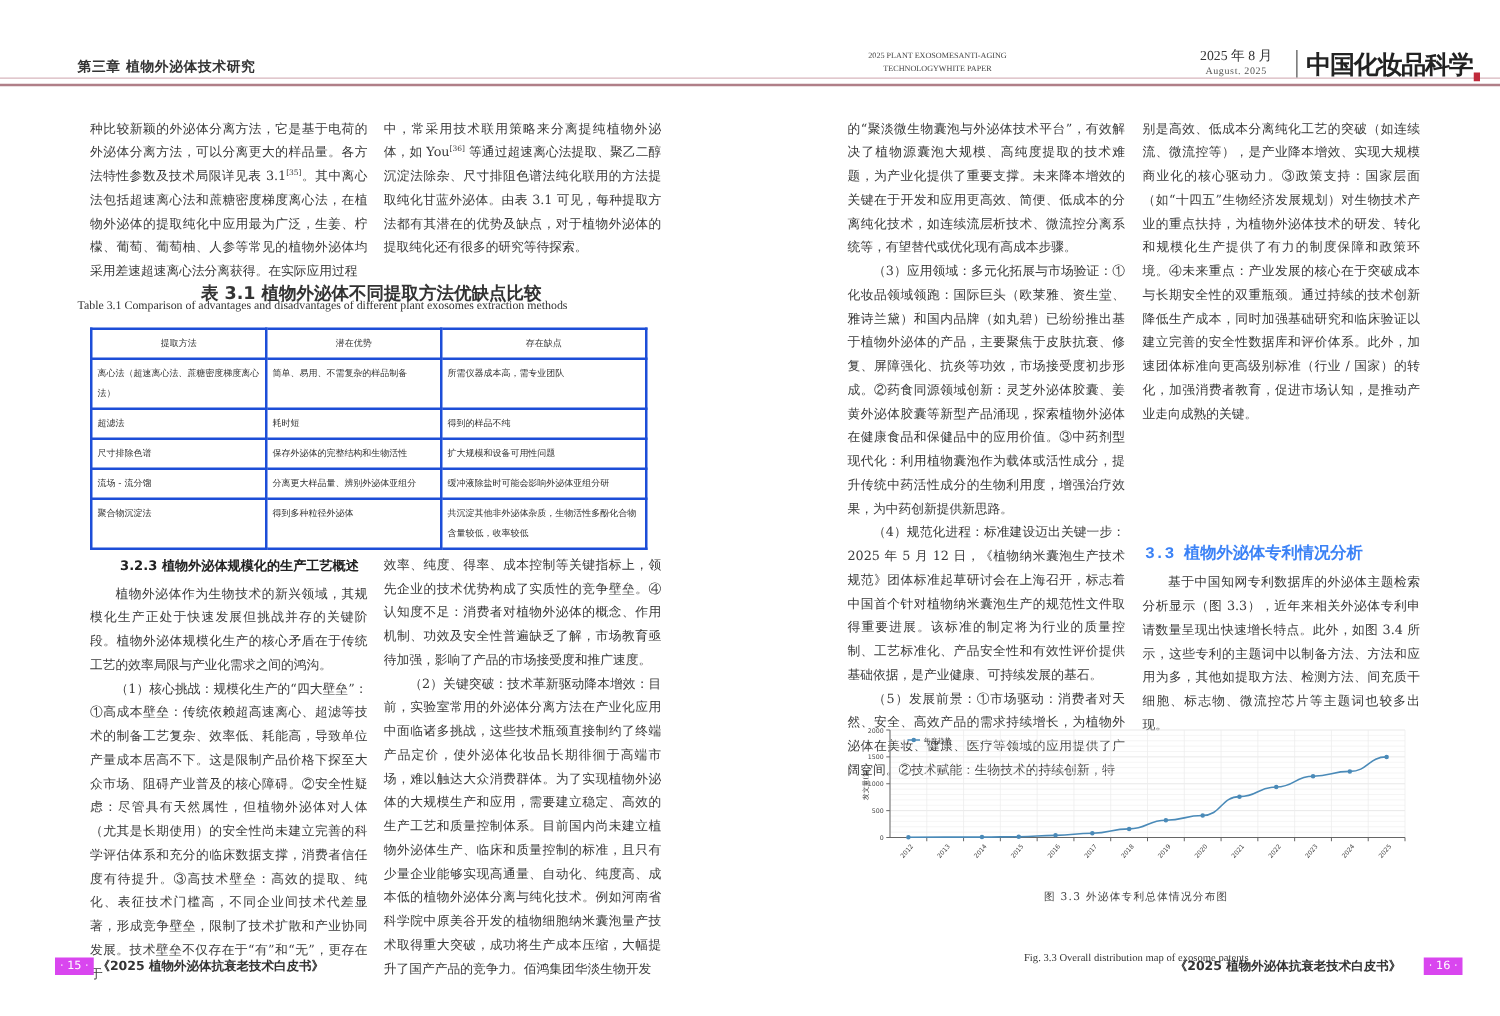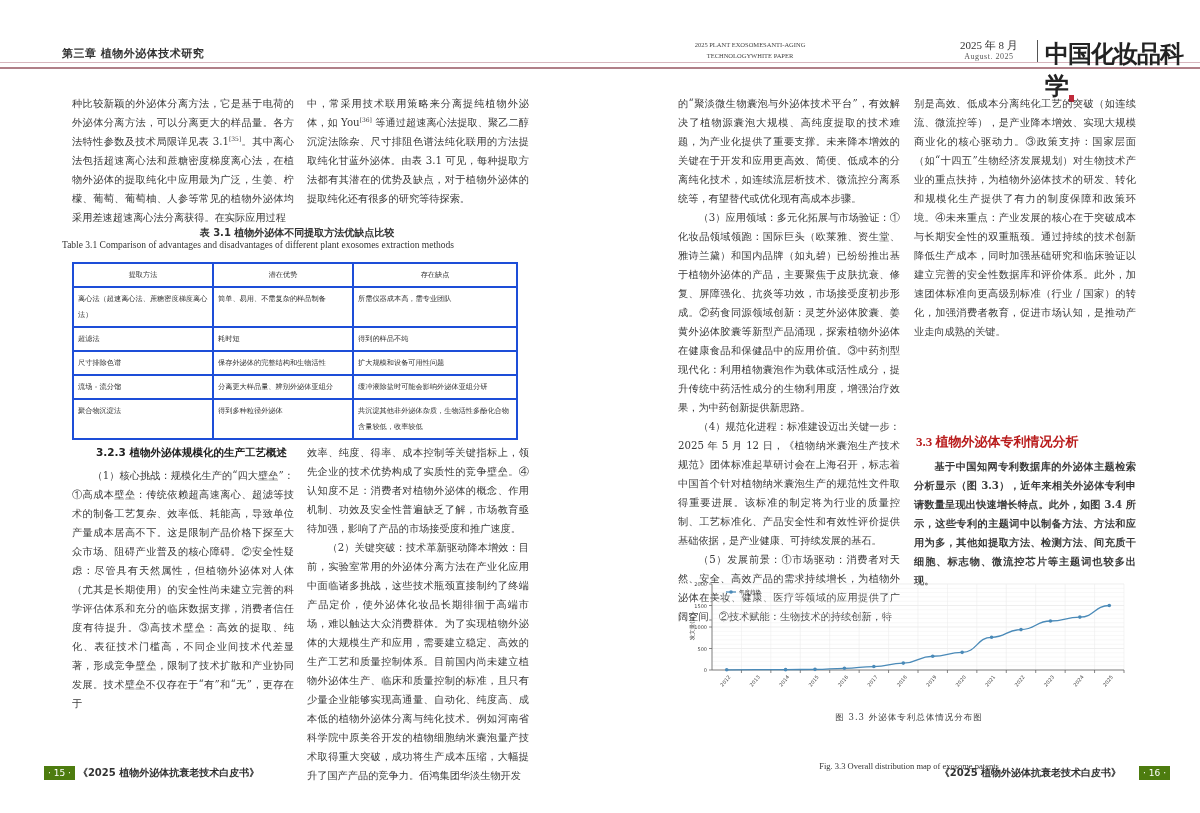--- a/index.html
+++ b/index.html
@@ -6,44 +6,44 @@
   body { width:1200px; height:813px; position:relative; overflow:hidden;
          font-family:"DejaVu Serif", serif; color:#333; }
   .hdr-line1 { position:absolute; left:0; width:1200px; top:62px; height:1px; background:#d7b6bd; }
   .hdr-line2 { position:absolute; left:0; width:1200px; top:67px; height:2px; background:#b07f88; }
   .chapter { position:absolute; left:62px; top:46px; font-size:11px; font-weight:bold; color:#333; letter-spacing:0.5px; }
   .wp-title { position:absolute; left:640px; top:39px; width:220px; text-align:center; font-family:"Liberation Serif", serif; font-size:6.5px; line-height:11px; color:#444; }
   .date-box { position:absolute; left:960px; top:38px; text-align:center; }
   .date-cn { font-size:11px; color:#333; line-height:14px; font-family:"Liberation Serif", serif; }
   .date-en { font-size:8px; color:#555; letter-spacing:0.5px; font-family:"Liberation Serif", serif; }
   .vbar { position:absolute; left:1037px; top:40px; width:1px; height:22px; background:#555; }
-  .logo { position:absolute; left:1045px; top:38px; font-size:24px; font-weight:bold; color:#222; font-family:Liberation Sans, sans-serif; letter-spacing:-1px; }
+  .logo { position:absolute; left:1045px; top:38px; font-size:20px; font-weight:bold; color:#222; font-family:Liberation Sans, sans-serif; letter-spacing:-1px; }
   .seal { display:inline-block; width:5px; height:7px; background:#c02a3b; vertical-align:bottom; margin-left:1px; }
 
   .col { position:absolute; font-size:10.2px; line-height:19px; color:#3a3a3a; text-align:justify; }
   .col p { margin:0; }
   .indent { text-indent:2em; }
   sup { font-size:6px; line-height:0; }
 
-  .tbl-cap-cn { position:absolute; left:62px; top:226px; width:470px; text-align:center; font-family:"DejaVu Sans", sans-serif; font-size:10px; font-weight:bold; color:#333; }
+  .tbl-cap-cn { position:absolute; left:62px; top:226px; width:470px; text-align:center; font-family:"DejaVu Sans", sans-serif; font-size:14px; font-weight:bold; color:#333; }
   .tbl-cap-en { position:absolute; left:62px; top:240px; width:470px; font-family:"Liberation Serif", serif; font-size:9.5px; color:#333; }
   table.t31 { position:absolute; left:72px; top:262px; width:446px; border-collapse:collapse; font-family:"DejaVu Sans", sans-serif; font-size:7.2px; color:#333; }
   table.t31 td, table.t31 th { border:2px solid #1d4ed8; padding:3px 4px; line-height:16px; vertical-align:top; text-align:left; font-weight:normal; }
   table.t31 th { text-align:center; }
   table.t31 col.c1 { width:140px; } table.t31 col.c2 { width:140px; }
 
   .h323 { position:absolute; left:72px; top:446px; font-family:"DejaVu Sans", sans-serif; font-size:10.5px; font-weight:bold; color:#222;padding-left:24px; }
-  .h33 { position:absolute; left:916px; top:433px; font-family:Liberation Serif, serif; font-size:13px; font-weight:bold; color:#b91c1c; }
+  .h33 { position:absolute; left:916px; top:433px; font-family:Liberation Mono, monospace; font-size:13px; font-weight:bold; color:#3b82f6; }
 
   .chart { position:absolute; left:686px; top:578px; width:446px; height:140px; }
   .fig-cap-cn { position:absolute; left:686px; top:712px; width:446px; text-align:center; font-size:8.5px; color:#444; letter-spacing:1px; }
   .fig-cap-en { position:absolute; left:686px; top:724px; width:446px; text-align:center; font-family:"Liberation Serif", serif; font-size:8.5px; color:#333;margin-top:37px; }
 
   .footer { position:absolute; top:766px; display:flex; align-items:center; font-family:"DejaVu Sans", sans-serif; font-size:10px; font-weight:bold; color:#333; }
-  .pgnum { background:#4d7c0f; color:#fff; font-size:9px; padding:2px 4px; font-weight:normal; }
+  .pgnum { background:#d946ef; color:#fff; font-size:9px; padding:2px 4px; font-weight:normal; }
   .footer-left { left:44px; }
   .footer-right { right:30px; }
   .footer-left .pgnum { margin-right:3px; }
   .footer-right .pgnum { margin-left:18px; }
 </style>
 </head>
 <body>
 
 <div class="hdr-line1"></div>
 <div class="hdr-line2"></div>
@@ -105,38 +105,39 @@
     <tr>
       <td>聚合物沉淀法</td>
       <td>得到多种粒径外泌体</td>
       <td>共沉淀其他非外泌体杂质，生物活性多酚化合物含量较低，收率较低</td>
     </tr>
   </tbody>
 </table>
 
 <div class="h323">3.2.3 植物外泌体规模化的生产工艺概述</div>
 <div class="col" style="left:72px; top:466px; width:222px;">
+  <p class="indent">植物外泌体作为生物技术的新兴领域，其规模化生产正处于快速发展但挑战并存的关键阶段。植物外泌体规模化生产的核心矛盾在于传统工艺的效率局限与产业化需求之间的鸿沟。</p>
   <p class="indent">（1）核心挑战：规模化生产的“四大壁垒”：①高成本壁垒：传统依赖超高速离心、超滤等技术的制备工艺复杂、效率低、耗能高，导致单位产量成本居高不下。这是限制产品价格下探至大众市场、阻碍产业普及的核心障碍。②安全性疑虑：尽管具有天然属性，但植物外泌体对人体（尤其是长期使用）的安全性尚未建立完善的科学评估体系和充分的临床数据支撑，消费者信任度有待提升。③高技术壁垒：高效的提取、纯化、表征技术门槛高，不同企业间技术代差显著，形成竞争壁垒，限制了技术扩散和产业协同发展。技术壁垒不仅存在于“有”和“无”，更存在于</p>
 </div>
 <div class="col" style="left:307px; top:443px; width:222px;">
   <p>效率、纯度、得率、成本控制等关键指标上，领先企业的技术优势构成了实质性的竞争壁垒。④认知度不足：消费者对植物外泌体的概念、作用机制、功效及安全性普遍缺乏了解，市场教育亟待加强，影响了产品的市场接受度和推广速度。</p>
   <p class="indent">（2）关键突破：技术革新驱动降本增效：目前，实验室常用的外泌体分离方法在产业化应用中面临诸多挑战，这些技术瓶颈直接制约了终端产品定价，使外泌体化妆品长期徘徊于高端市场，难以触达大众消费群体。为了实现植物外泌体的大规模生产和应用，需要建立稳定、高效的生产工艺和质量控制体系。目前国内尚未建立植物外泌体生产、临床和质量控制的标准，且只有少量企业能够实现高通量、自动化、纯度高、成本低的植物外泌体分离与纯化技术。例如河南省科学院中原美谷开发的植物细胞纳米囊泡量产技术取得重大突破，成功将生产成本压缩，大幅提升了国产产品的竞争力。佰鸿集团华淡生物开发</p>
 </div>
 
 <div class="col" style="left:678px; top:94px; width:222px;">
   <p>的“聚淡微生物囊泡与外泌体技术平台”，有效解决了植物源囊泡大规模、高纯度提取的技术难题，为产业化提供了重要支撑。未来降本增效的关键在于开发和应用更高效、简便、低成本的分离纯化技术，如连续流层析技术、微流控分离系统等，有望替代或优化现有高成本步骤。</p>
   <p class="indent">（3）应用领域：多元化拓展与市场验证：①化妆品领域领跑：国际巨头（欧莱雅、资生堂、雅诗兰黛）和国内品牌（如丸碧）已纷纷推出基于植物外泌体的产品，主要聚焦于皮肤抗衰、修复、屏障强化、抗炎等功效，市场接受度初步形成。②药食同源领域创新：灵芝外泌体胶囊、姜黄外泌体胶囊等新型产品涌现，探索植物外泌体在健康食品和保健品中的应用价值。③中药剂型现代化：利用植物囊泡作为载体或活性成分，提升传统中药活性成分的生物利用度，增强治疗效果，为中药创新提供新思路。</p>
   <p class="indent">（4）规范化进程：标准建设迈出关键一步：2025 年 5 月 12 日，《植物纳米囊泡生产技术规范》团体标准起草研讨会在上海召开，标志着中国首个针对植物纳米囊泡生产的规范性文件取得重要进展。该标准的制定将为行业的质量控制、工艺标准化、产品安全性和有效性评价提供基础依据，是产业健康、可持续发展的基石。</p>
   <p class="indent">（5）发展前景：①市场驱动：消费者对天然、安全、高效产品的需求持续增长，为植物外泌体在美妆、健康、医疗等领域的应用提供了广阔空间。②技术赋能：生物技术的持续创新，特</p>
 </div>
 <div class="col" style="left:914px; top:94px; width:222px;">
   <p>别是高效、低成本分离纯化工艺的突破（如连续流、微流控等），是产业降本增效、实现大规模商业化的核心驱动力。③政策支持：国家层面（如“十四五”生物经济发展规划）对生物技术产业的重点扶持，为植物外泌体技术的研发、转化和规模化生产提供了有力的制度保障和政策环境。④未来重点：产业发展的核心在于突破成本与长期安全性的双重瓶颈。通过持续的技术创新降低生产成本，同时加强基础研究和临床验证以建立完善的安全性数据库和评价体系。此外，加速团体标准向更高级别标准（行业 / 国家）的转化，加强消费者教育，促进市场认知，是推动产业走向成熟的关键。</p>
 </div>
 <div class="h33">3.3 植物外泌体专利情况分析</div>
-<div class="col" style="left:914px; top:457px; width:222px;font-weight:bold;">
+<div class="col" style="left:914px; top:457px; width:222px;">
   <p class="indent">基于中国知网专利数据库的外泌体主题检索分析显示（图 3.3），近年来相关外泌体专利申请数量呈现出快速增长特点。此外，如图 3.4 所示，这些专利的主题词中以制备方法、方法和应用为多，其他如提取方法、检测方法、间充质干细胞、标志物、微流控芯片等主题词也较多出现。</p>
 </div>
 
 <svg class="chart" id="patent-chart" viewBox="0 0 446 140">
     <line x1="26" x2="438" y1="92" y2="92" stroke="#e2e2e2" stroke-width="0.6"></line>
     <line x1="26" x2="438" y1="87.7" y2="87.7" stroke="#f1f1f1" stroke-width="0.6"></line>
     <line x1="26" x2="438" y1="83.4" y2="83.4" stroke="#f1f1f1" stroke-width="0.6"></line>
     <line x1="26" x2="438" y1="79.1" y2="79.1" stroke="#f1f1f1" stroke-width="0.6"></line>
     <line x1="26" x2="438" y1="74.8" y2="74.8" stroke="#f1f1f1" stroke-width="0.6"></line>
     <line x1="26" x2="438" y1="70.5" y2="70.5" stroke="#e2e2e2" stroke-width="0.6"></line>

